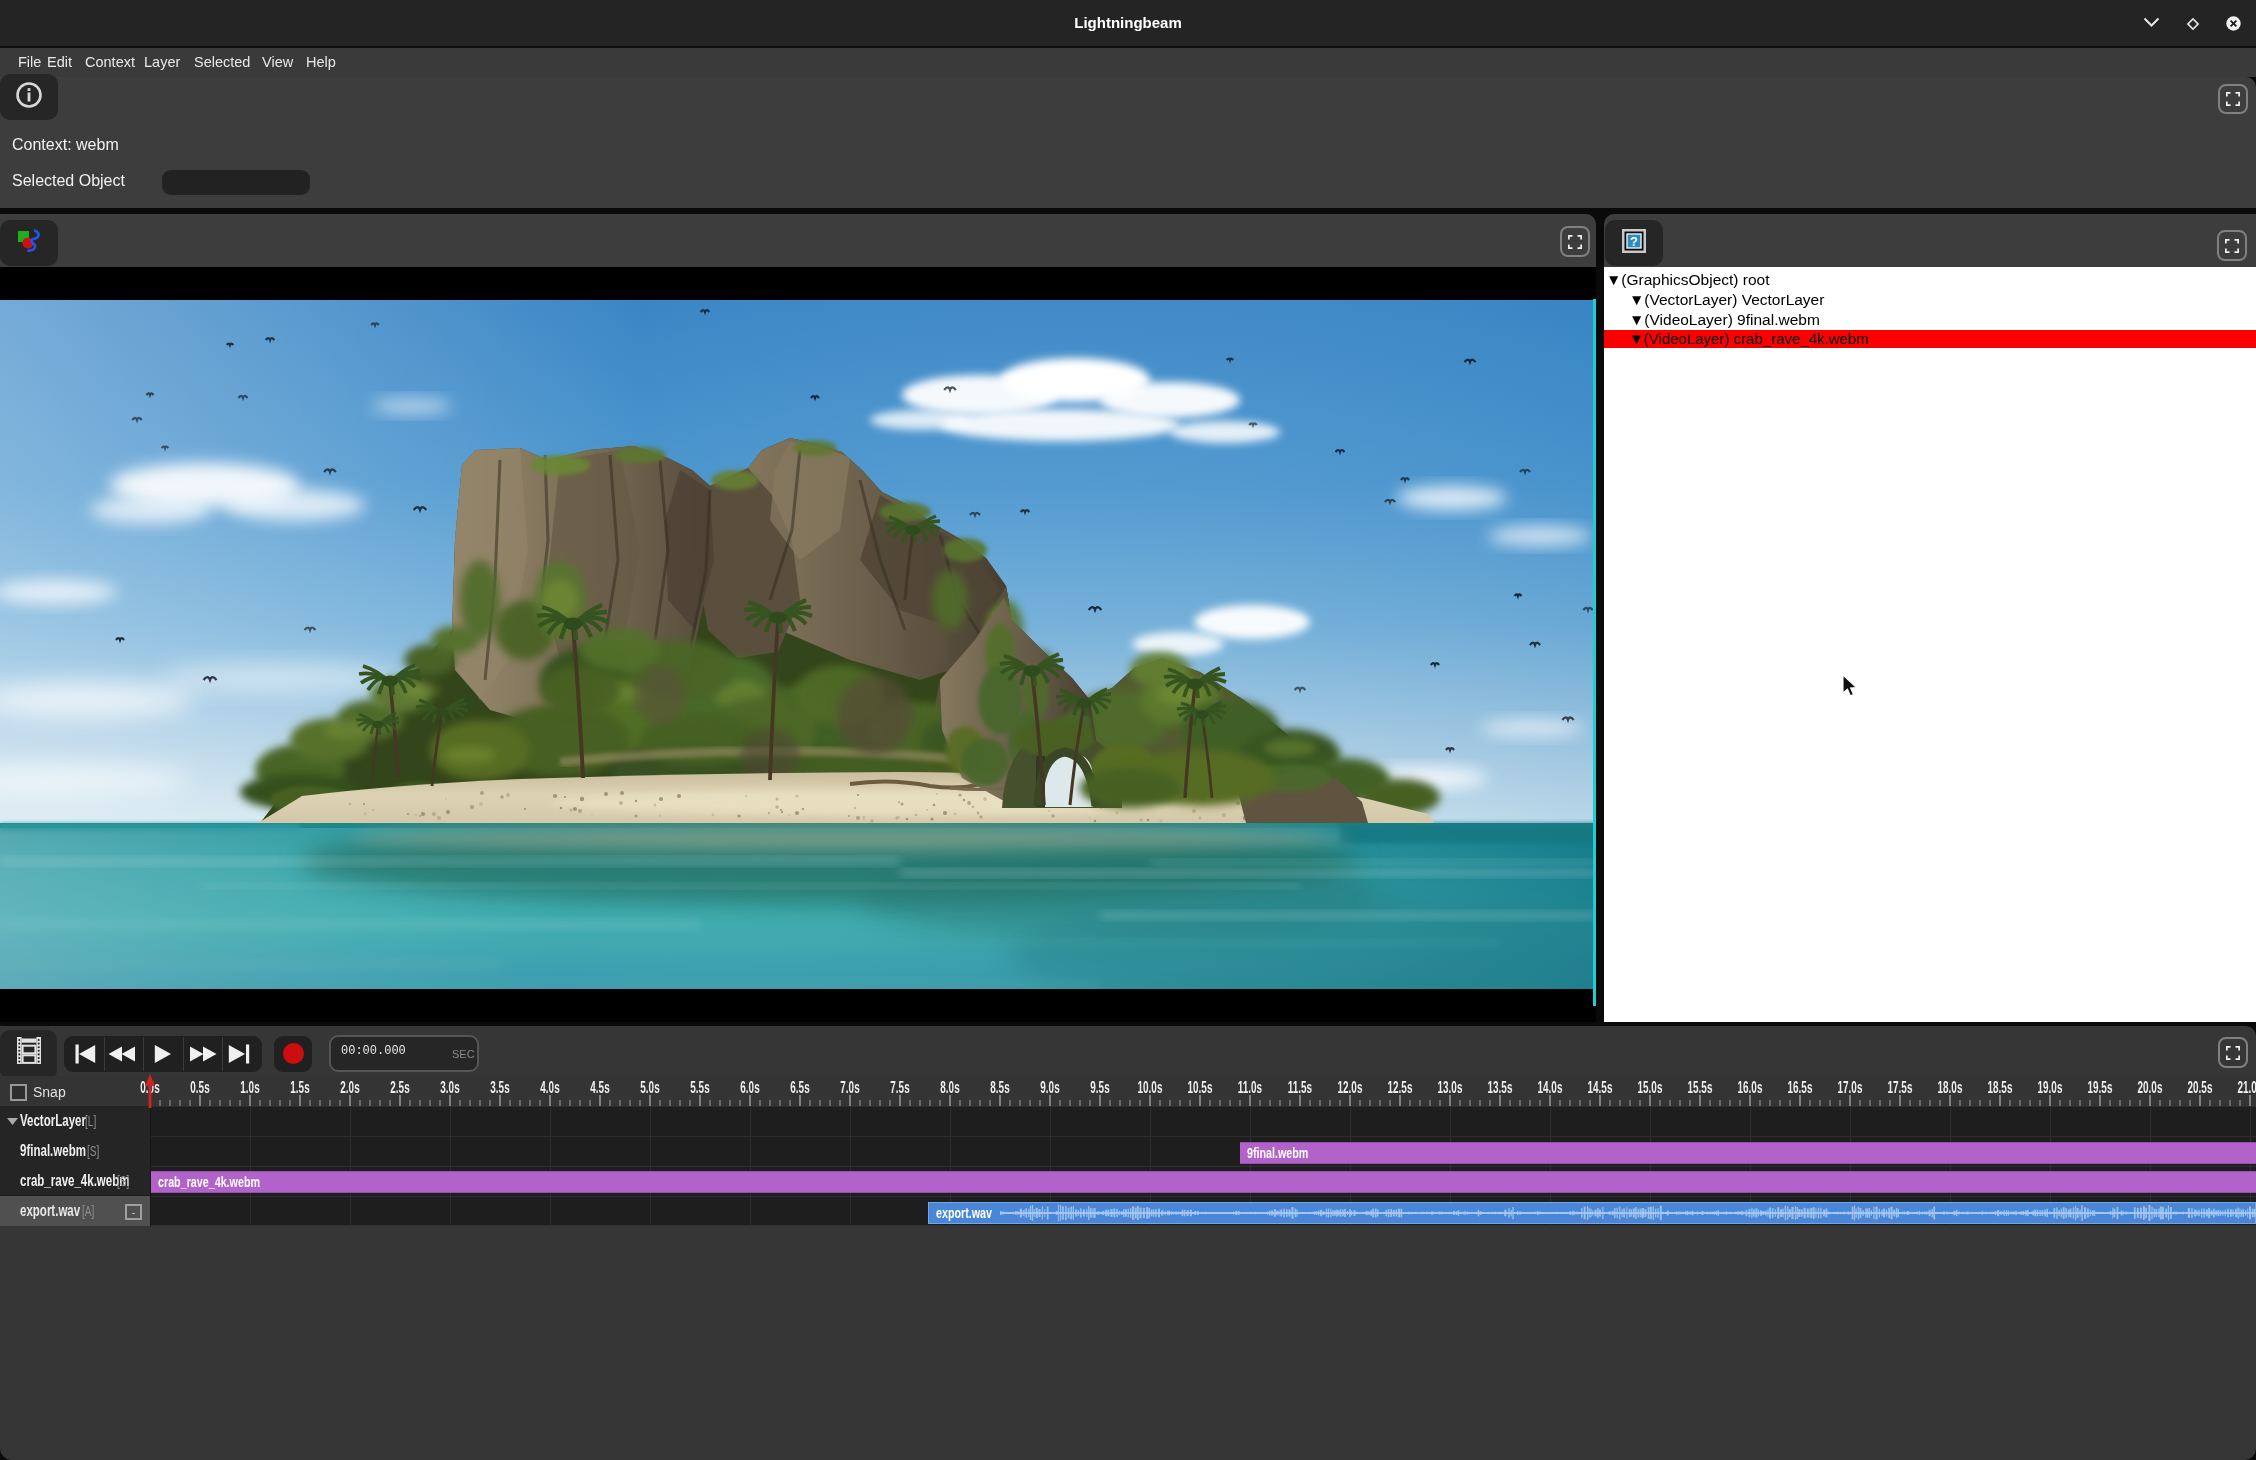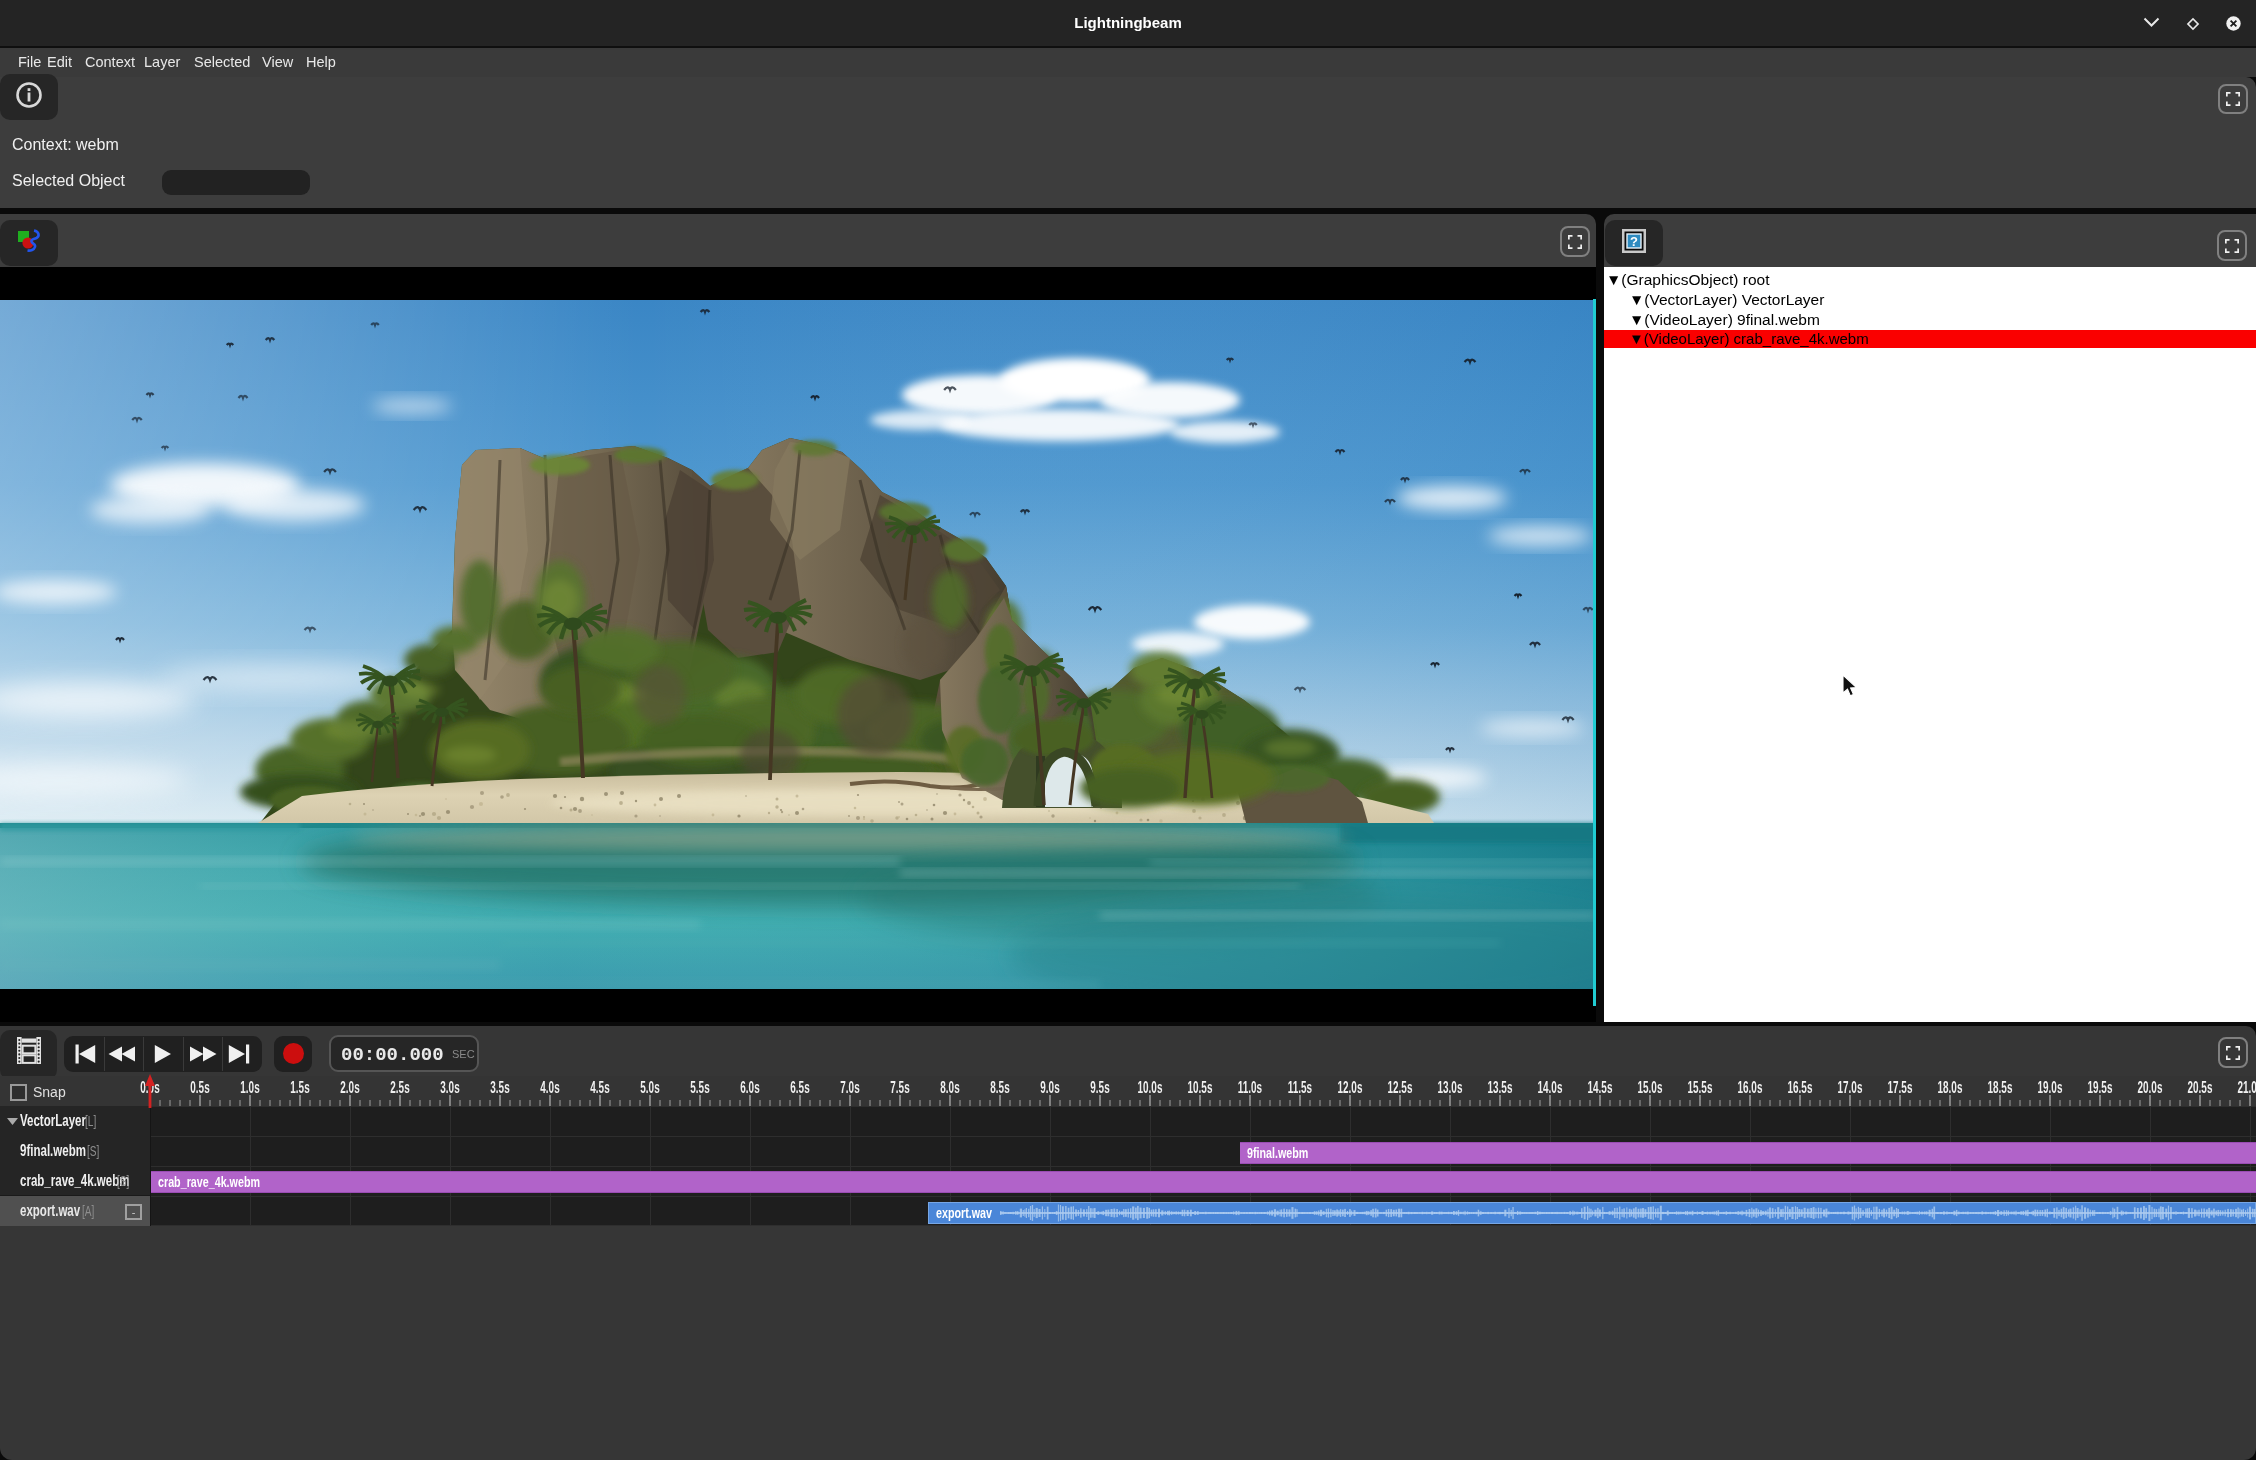--- a/index.html
+++ b/index.html
@@ -604,21 +604,21 @@
       <polygon points="90.8,9.0 90.8,27.0 107.0,18"></polygon>
       <polygon points="126.0,10.5 126.0,25.5 139.5,18"></polygon>
       <polygon points="139.0,10.5 139.0,25.5 152.5,18"></polygon>
       <polygon points="164.8,9.0 164.8,27.0 181.0,18"></polygon>
       <rect x="182" y="8.5" width="3.2" height="19"></rect>
     </g>
   </svg>
 <div class="abs" style="left:274px;top:1036px;width:38px;height:36px;background:#202020;border-radius:9px"></div>
 <div class="abs" style="left:283px;top:1043px;width:21px;height:21px;background:#cc0e0e;border-radius:50%"></div>
 <div class="abs" style="left:329px;top:1035px;width:150px;height:37px;background:#262626;border:2px solid #555;border-radius:9px"></div>
-<div class="abs" style="left:341px;top:1044px;color:#e8e8e8;font-size:19px;font-weight:bold;font-family:'Liberation Mono',monospace">00:00.000</div>
+<div class="abs" style="left:341px;top:1044px;color:#e8e8e8;font-size:12px;font-weight:normal;font-family:'Liberation Mono',monospace">00:00.000</div>
 <div class="abs" style="left:452px;top:1048px;color:#8a8a8a;font-size:11px;font-weight:normal">SEC</div>
 <div class="expbtn" style="left:2218px;top:1037px;width:30px;height:31px">
     <svg width="14" height="14" viewBox="0 0 14 14">
       <path d="M0.8 4.5 L0.8 0.8 L4.5 0.8 M9.5 0.8 L13.2 0.8 L13.2 4.5 M13.2 9.5 L13.2 13.2 L9.5 13.2 M4.5 13.2 L0.8 13.2 L0.8 9.5" fill="none" stroke="#f0f0f0" stroke-width="1.8"></path>
     </svg>
   </div>
 <div class="abs" style="left:0;top:1076px;width:2256px;height:30px;background:#343434"></div>
 <div class="abs" style="left:10px;top:1084px;width:17px;height:17px;border:2px solid #999;background:#2e2e2e"></div>
 <div class="abs" style="left:33px;top:1084px;color:#e0e0e0;font-size:14px">Snap</div>
 <div class="abs" style="left:126px;top:1079px;width:48px;text-align:center;color:#f0f0f0;font-size:16px;font-weight:bold;transform:scaleX(0.62)">0.0s</div>

